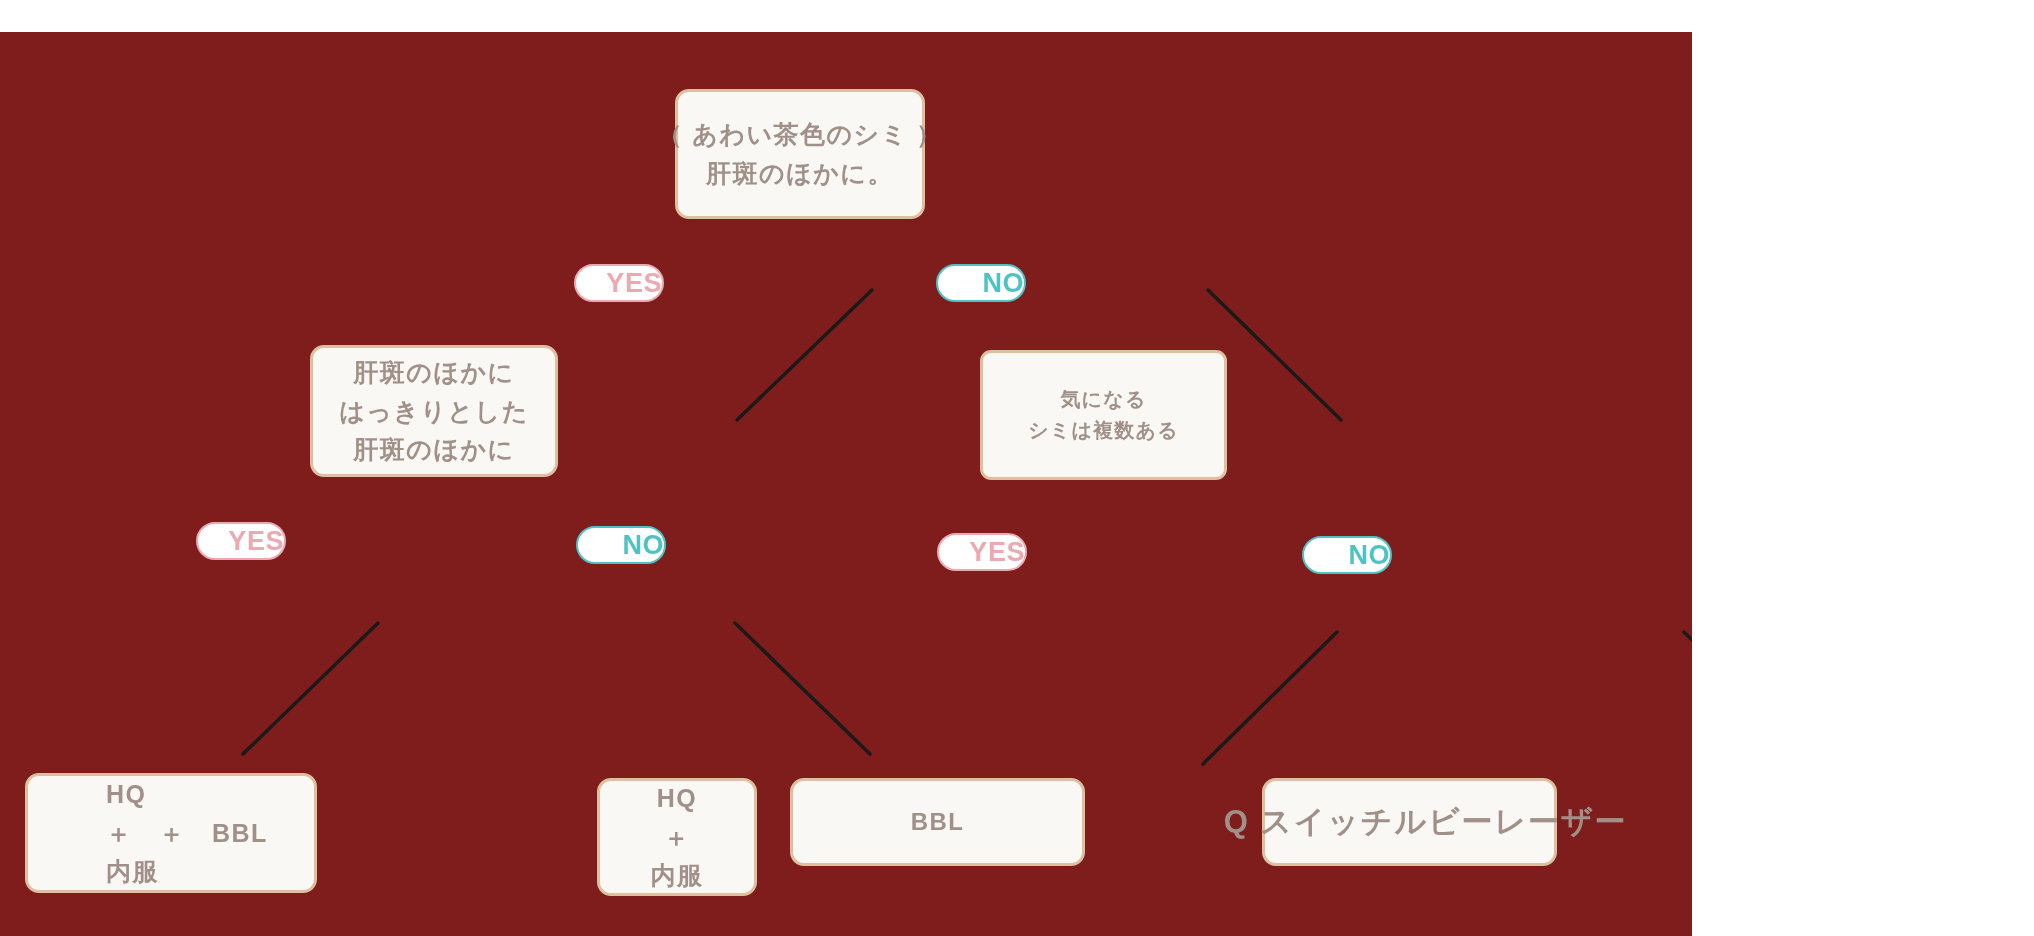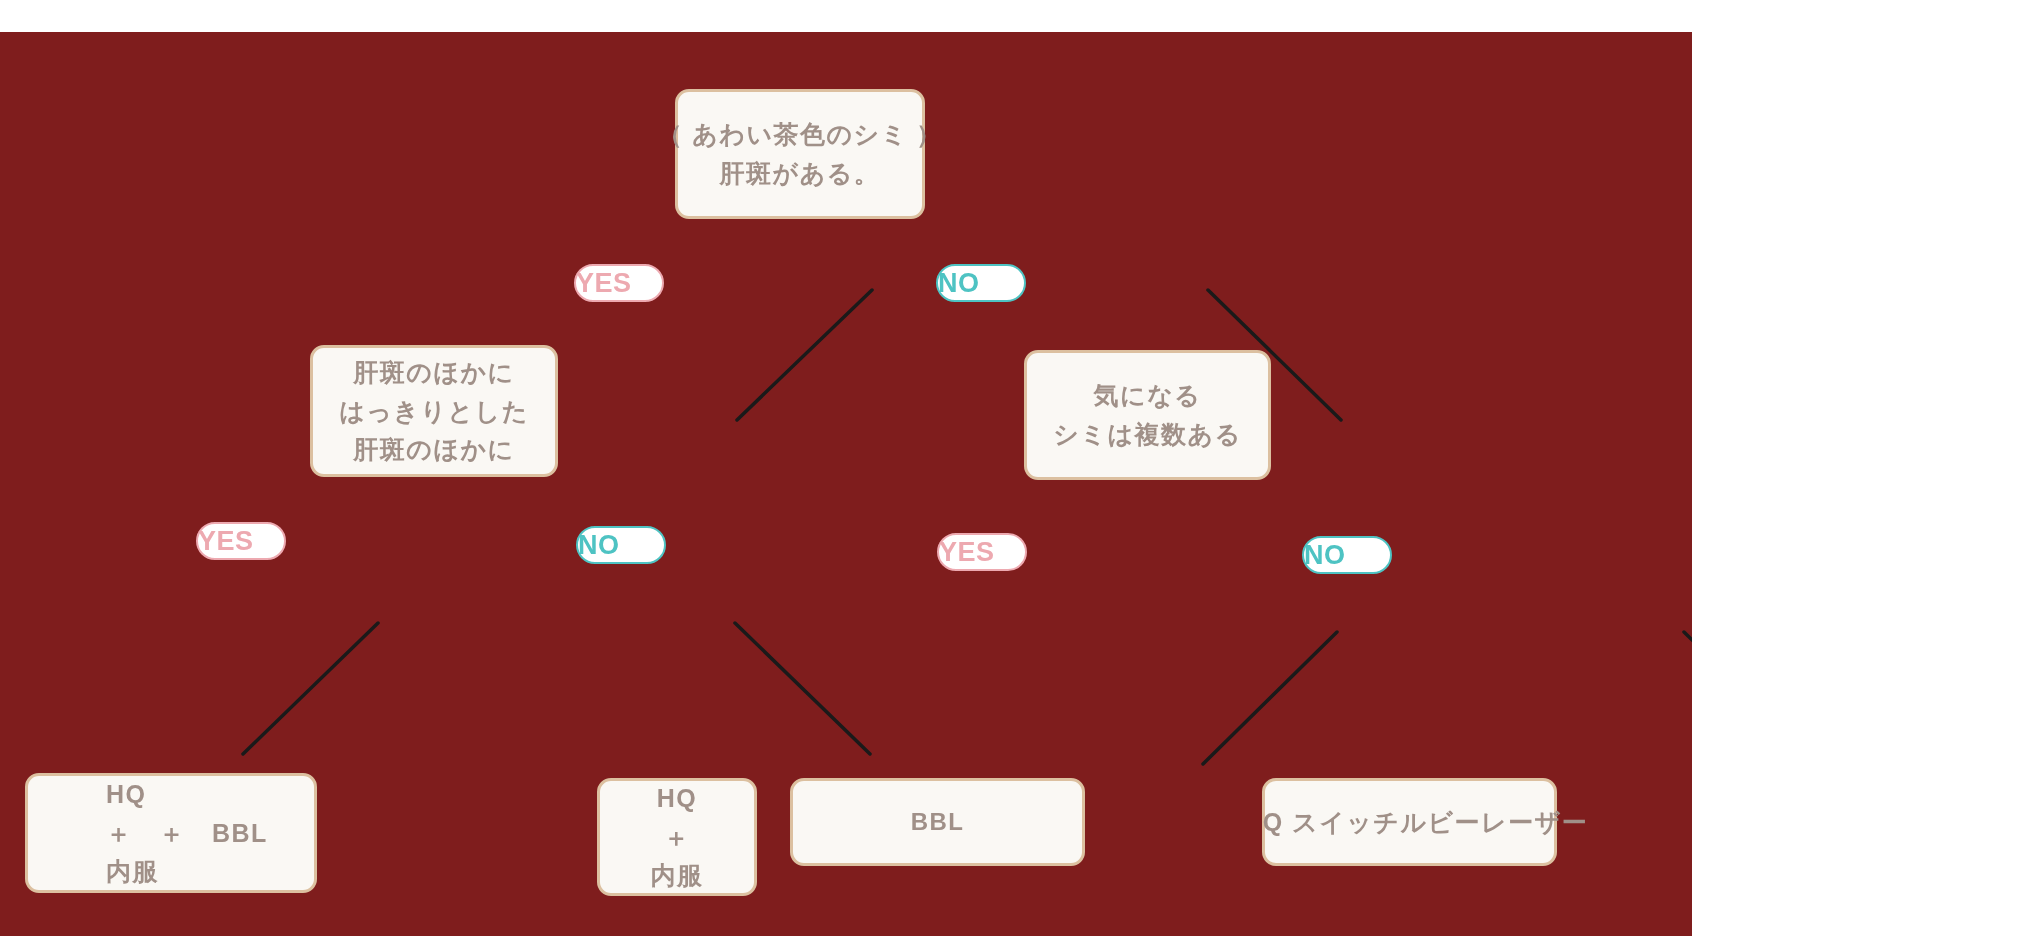--- a/index.html
+++ b/index.html
@@ -43,26 +43,26 @@
     font-weight: bold;
     letter-spacing: 0.06em;
     line-height: 1.55;
   }
   .node .line {
     display: block;
     white-space: pre;
   }
   .node-root        { left: 675px;  top: 57px;  width: 250px; height: 130px; font-size: 25px; }
   .node-mid-left    { left: 310px;  top: 313px; width: 248px; height: 132px; font-size: 25px; align-items: center; }
-  .node-mid-right   { left: 1024px; top: 318px; width: 247px; height: 130px; font-size: 25px; }
+  .node-mid-right   { left: 980px; top: 318px; width: 247px; height: 130px; font-size: 20px; border-radius: 11px; }
   .node-leaf-1      { left: 25px;   top: 741px; width: 292px; height: 120px; font-size: 25px; }
   .node-leaf-2      { left: 597px;  top: 746px; width: 160px; height: 118px; font-size: 25px; }
   .node-leaf-3      { left: 790px;  top: 746px; width: 295px; height: 88px;  font-size: 24px; }
   .node-leaf-4      { left: 1262px; top: 746px; width: 295px; height: 88px;  font-size: 25px; }
-  .node-leaf-4      { left: 1262px; top: 746px; width: 295px; height: 88px;  font-size: 25px; padding-left: 32px; }
+  .node-leaf-4      { left: 1262px; top: 746px; width: 295px; height: 88px;  font-size: 31px; padding-left: 32px; }
 
   
   .node-leaf-1 .compound {
     display: flex;
     flex-direction: column;
     align-items: flex-start;
     padding-left: 78px;
     box-sizing: border-box;
     width: 100%;
   }
@@ -74,21 +74,21 @@
   }
 
   .badge {
     position: absolute;
     z-index: 3;
     box-sizing: border-box;
     background: #ffffff;
     border-radius: 999px;
     display: flex;
     align-items: center;
-    justify-content: flex-start;
+    justify-content: flex-end;
     font-weight: bold;
     font-size: 27px;
     letter-spacing: 0.02em;
     height: 38px;
   }
   .badge-yes {
     border: 2.5px solid #eda9b0;
     color: #eda9b0;
   }
   .badge-no {
@@ -111,21 +111,21 @@
 
     <line x1="735" y1="591" x2="870" y2="722" stroke="#1a1a1a" stroke-width="3.5" stroke-linecap="round"></line>
 
     <line x1="1337" y1="600" x2="1203" y2="732" stroke="#1a1a1a" stroke-width="3.5" stroke-linecap="round"></line>
 
     <line x1="1684" y1="600" x2="1818" y2="732" stroke="#1a1a1a" stroke-width="3.5" stroke-linecap="round"></line>
   </svg>
 
   <div class="node node-root">
     <span class="line">（ あわい茶色のシミ ）</span>
-    <span class="line">肝斑がある。</span>
+    <span class="line">肝斑のほかに。</span>
   </div>
 
   <div class="node node-mid-left">
     <span class="line">肝斑のほかに</span>
     <span class="line">はっきりとした</span>
     <span class="line">肝斑のほかに</span>
   </div>
 
   <div class="node node-mid-right">
     <span class="line">気になる</span>

